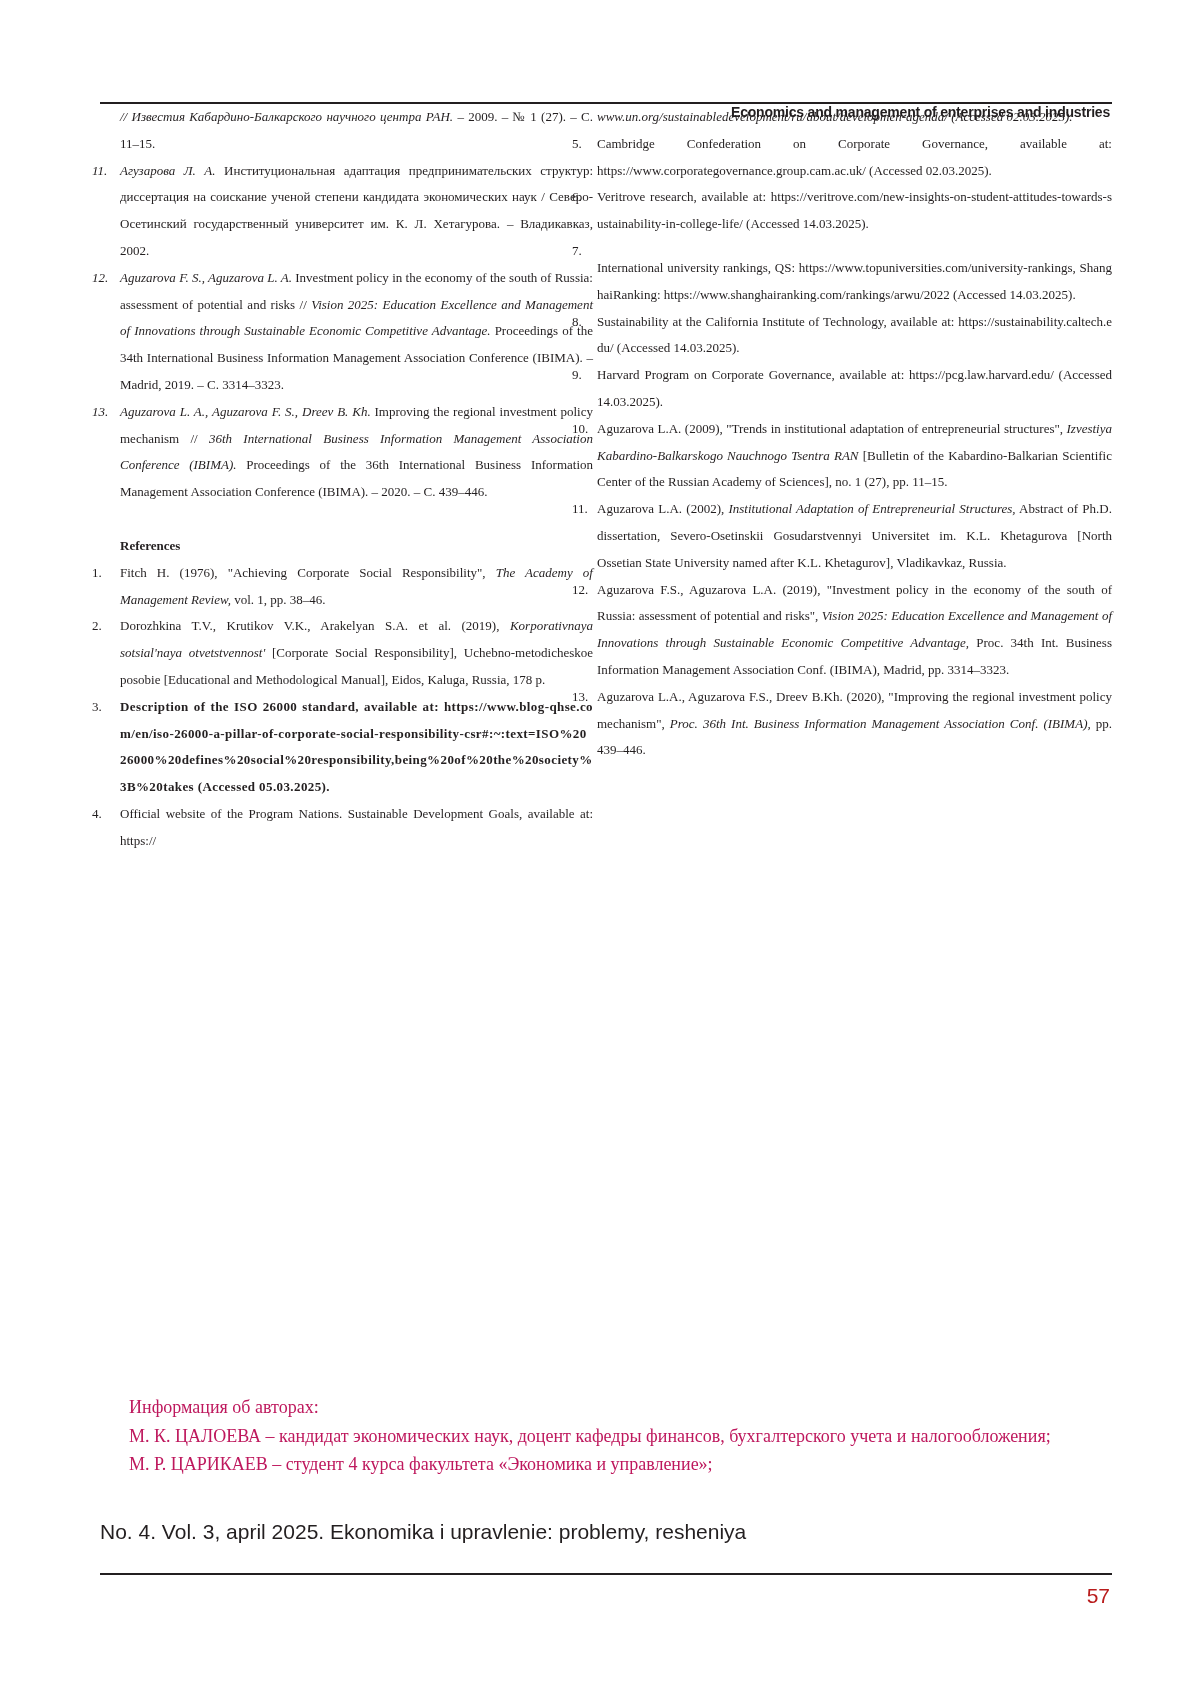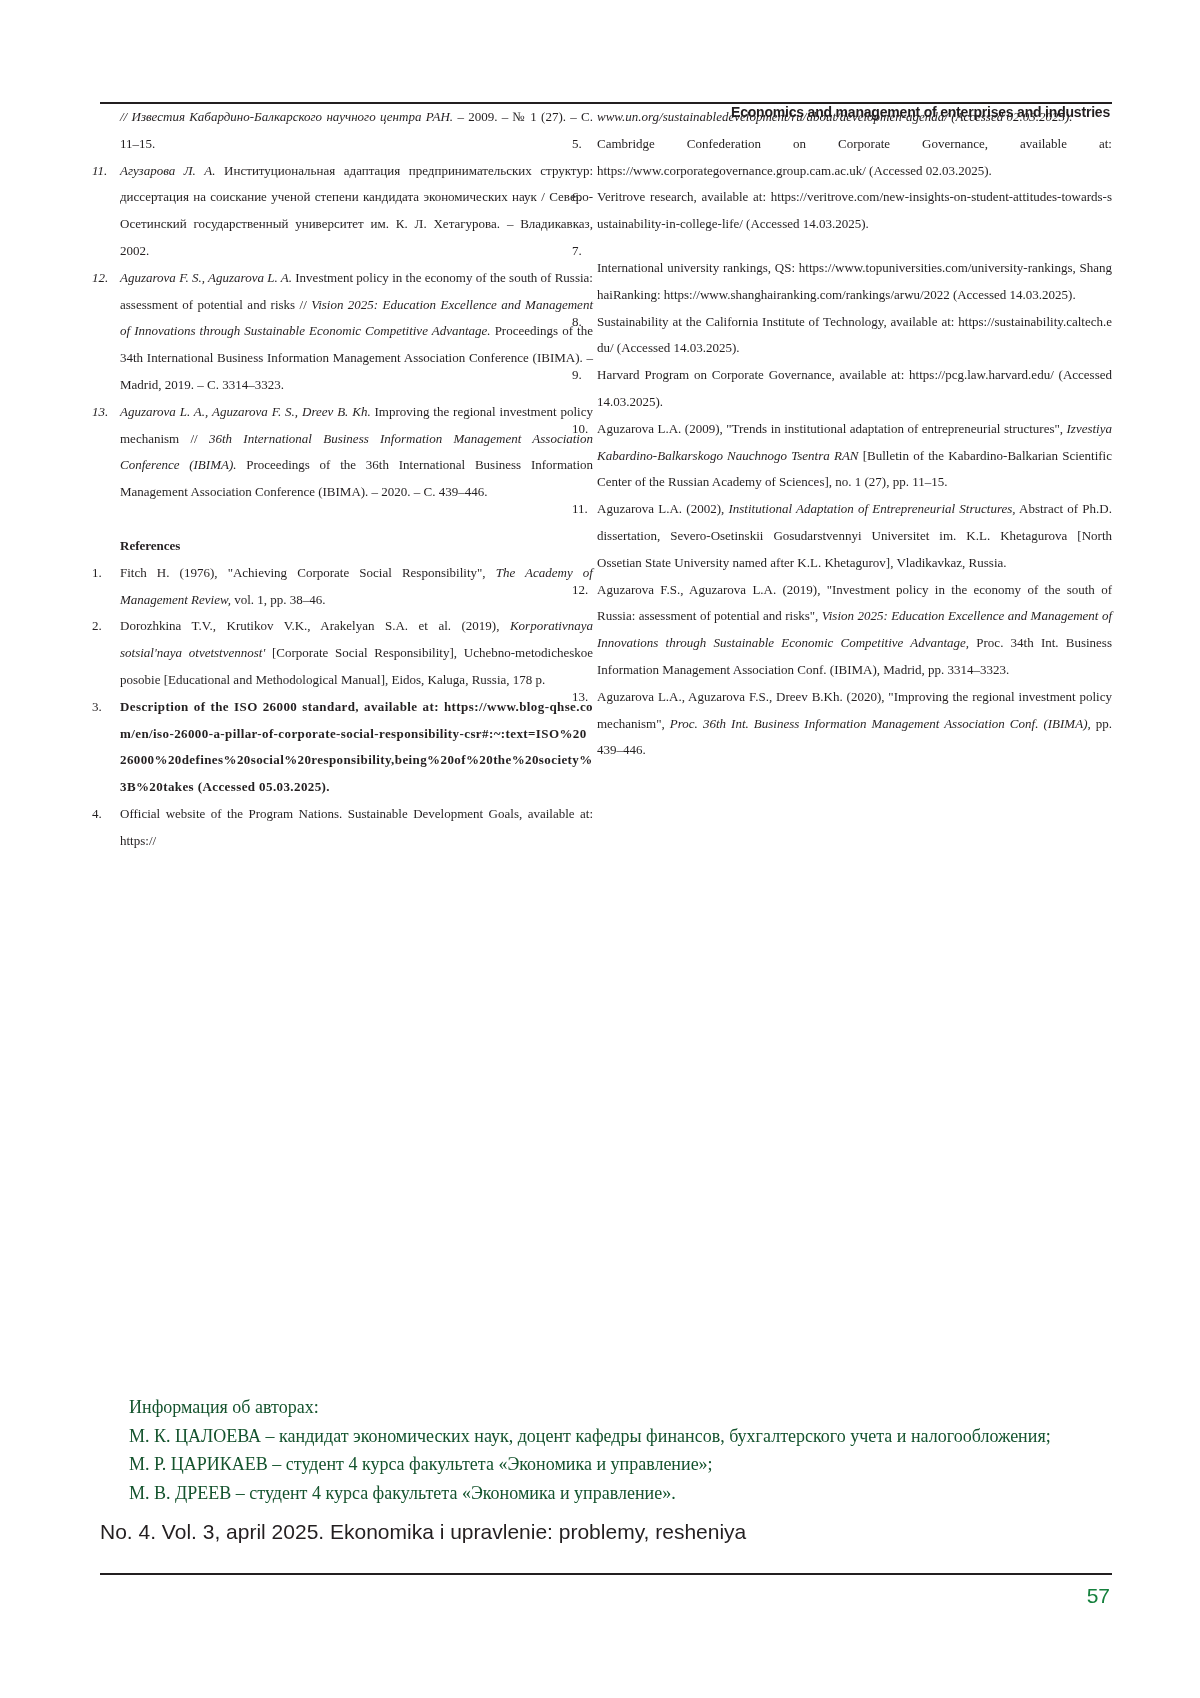--- a/index.html
+++ b/index.html
@@ -23,29 +23,29 @@
   .ref .num { flex: 0 0 auto; white-space: nowrap; }
   .col.left .ref .num { width: 28px; }
   .col.right .ref .num { width: 25px; }
   .ref .body { flex: 1 1 auto; text-align: justify; }
   .cont { padding-left: 28px; text-align: justify; }
   .col.right .cont { padding-left: 25px; font-style: italic; }
   i { font-style: italic; }
   .refs-heading { text-align: left; font-weight: bold; margin-top: 27px; padding-left: 28px; }
   .authors {
     position: absolute; left: 129px; top: 1393px; width: 980px;
-    font-family: "Liberation Serif", serif; font-size: 18px; line-height: 28.5px; color: #14532d;
+    font-family: "Liberation Serif", serif; font-size: 18px; line-height: 28.5px; color: #be185d;
   }
   .footer-left {
     position: absolute; left: 100px; top: 1520px;
     font-family: "Liberation Sans", sans-serif; font-size: 21px; color: #231f20;
   }
   .footer-right {
     position: absolute; right: 90px; top: 1584px;
-    font-family: "Liberation Sans", sans-serif; font-size: 21px; color: #15803d;
+    font-family: "Liberation Sans", sans-serif; font-size: 21px; color: #b91c1c;
   }
   .url { letter-spacing: 0.4px; font-weight: bold; }
 </style>
 </head>
 <body>
 
 <div class="header-title">Economics and management of enterprises and industries</div>
 <div class="rule top"></div>
 
 <div class="col left">
@@ -137,18 +137,17 @@
   <div class="ref">
     <span class="num">13.</span>
     <div class="body"><span>Aguzarova L.A., Aguzarova F.S., Dreev B.Kh. (2020), "Improving the regional investment policy mechanism", </span><i>Proc. 36th Int. Business Information Management Association Conf. (IBIMA),</i><span> pp. 439–446.</span></div>
   </div>
 </div>
 
 <div class="authors">
   <div>Информация об авторах:</div>
   <div>М. К. ЦАЛОЕВА – кандидат экономических наук, доцент кафедры финансов, бухгалтерского учета и налогообложения;</div>
   <div>М. Р. ЦАРИКАЕВ – студент 4 курса факультета «Экономика и управление»;</div>
-  <div>М. В. ДРЕЕВ – студент 4 курса факультета «Экономика и управление».</div>
 </div>
 
 <div class="rule bottom"></div>
 <div class="footer-left">No. 4. Vol. 3, april 2025. Ekonomika i upravlenie: problemy, resheniya</div>
 <div class="footer-right">57</div>
 
 </body></html>

